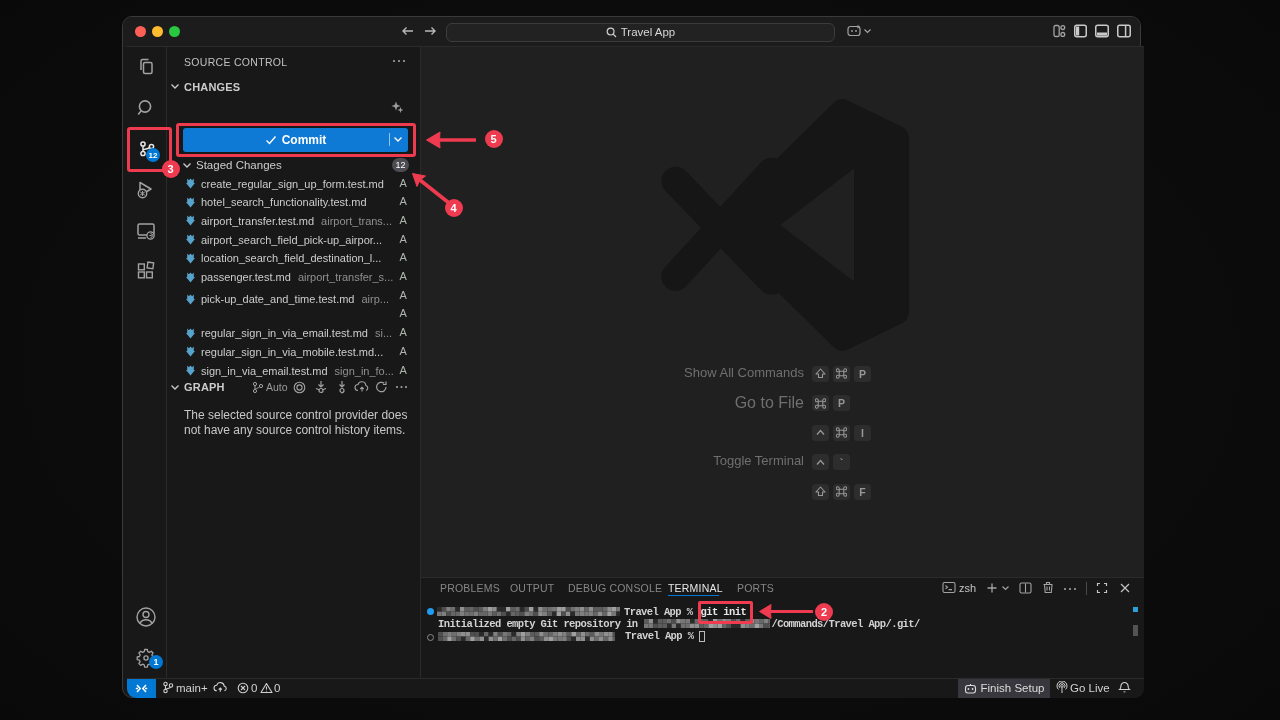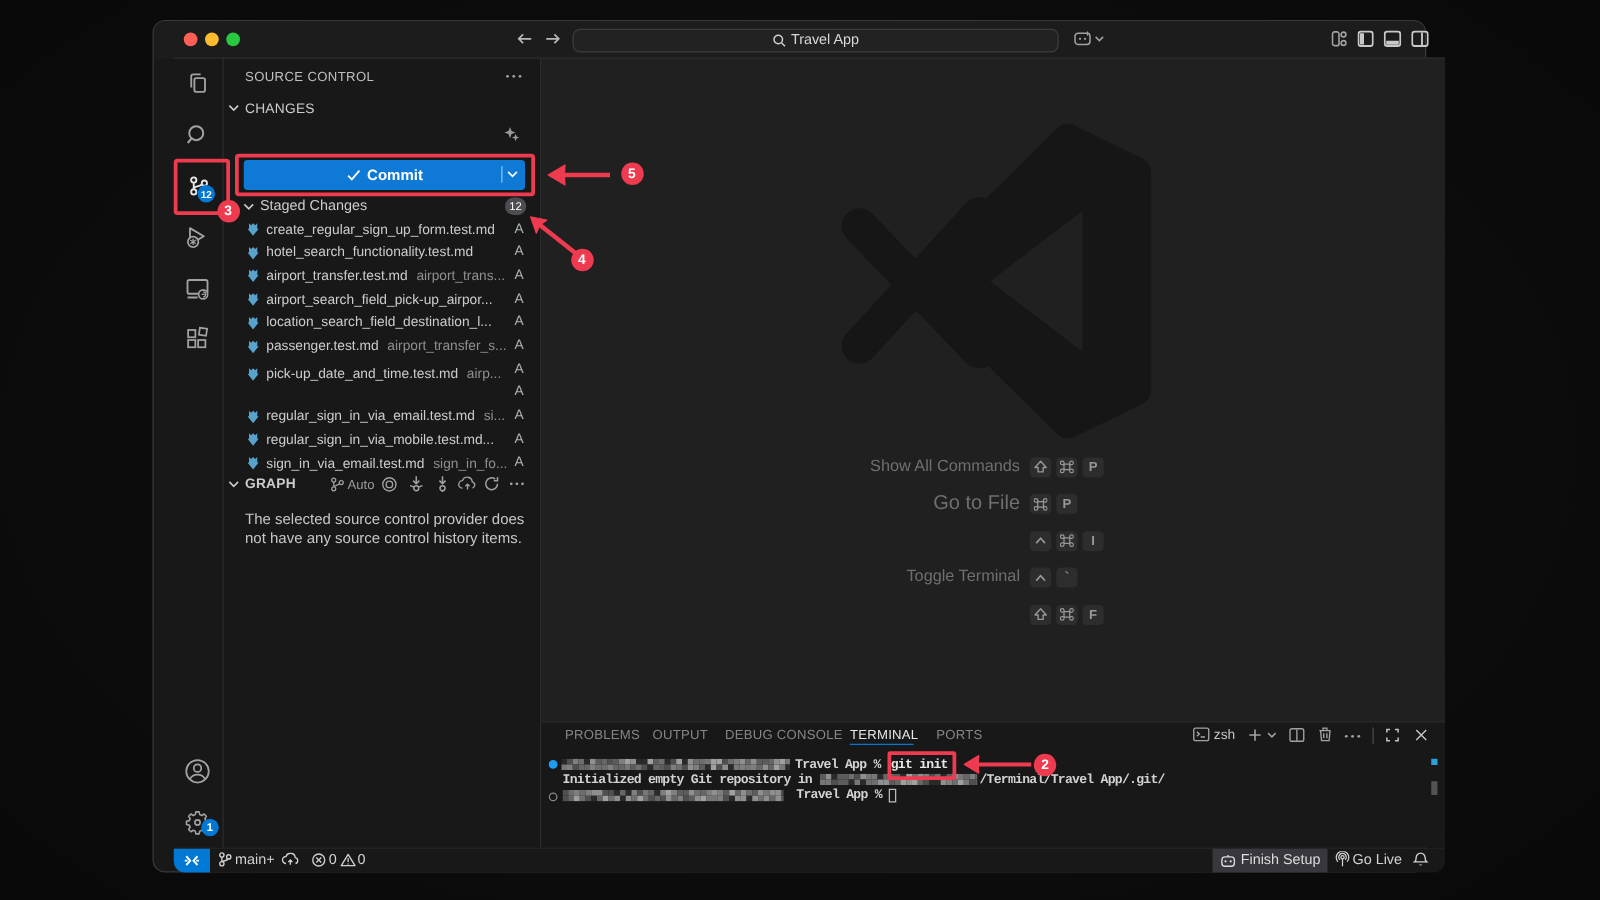--- a/index.html
+++ b/index.html
@@ -14,21 +14,21 @@
 .key{display:inline-flex;align-items:center;justify-content:center;width:17px;height:16px;
  background:#2d2d2d;border-radius:3.5px;margin-left:4px;color:#989898;font-size:10.5px;font-weight:bold}
 .trow{position:absolute;white-space:nowrap;font-family:"Liberation Mono",monospace;
  font-size:10.5px;font-weight:bold;color:#d2d2d2;letter-spacing:-0.6px}
 
 </style></head><body>
 <div id="stage">
     <div id="win">
 <div style="position:absolute;left:0;top:0;width:100%;height:30px;background:#1c1c1c"></div>
 </div>
-<div id="ov" class="abs" style="left:16px;top:0;width:1227px;height:720px">
+<div id="ov" class="abs" style="left:4px;top:0;width:1227px;height:720px">
 <div class="abs" style="left:417px;top:46px;width:723px;height:531px;background:#202020"></div>
 <div class="abs" style="left:417px;top:577px;width:723px;height:101px;background:#181818;border-top:1px solid #2b2b2b"></div>
 <div class="abs" style="left:123px;top:678px;width:1017px;height:19.5px;background:#181818;border-top:1px solid #2b2b2b;border-radius:0 0 9px 9px"></div>
 <div class="abs" style="left:161.5px;top:46px;width:1px;height:632px;background:#2b2b2b"></div>
 <div class="abs" style="left:416px;top:46px;width:1px;height:632px;background:#2b2b2b"></div>
 <div class="abs" style="left:123px;top:45.5px;width:1017px;height:1px;background:#2b2b2b"></div>
 <div class="abs" style="left:130.75px;top:25.5px;width:11.5px;height:11.5px;border-radius:50%;background:#ff5f57"></div>
 <div class="abs" style="left:147.75px;top:25.5px;width:11.5px;height:11.5px;border-radius:50%;background:#febc2e"></div>
 <div class="abs" style="left:164.75px;top:25.5px;width:11.5px;height:11.5px;border-radius:50%;background:#28c840"></div>
 <svg style="position:absolute;left:396px;top:24px;" width="15" height="14" viewBox="0 0 15 14" fill="none">
@@ -113,21 +113,21 @@
 <div class="redcirc" style="left:157.5px;top:159.5px">3</div>
 <div class="abs" style="left:180px;top:56px;width:160px;color:#c0c0c0;font-size:10.5px;letter-spacing:0.3px">SOURCE CONTROL</div>
 <svg style="position:absolute;left:388px;top:56px;" width="14" height="10" viewBox="0 0 14 10" fill="none">
         <circle cx="2" cy="5" r="1.1" fill="#a2a2a2"></circle>
         <circle cx="7" cy="5" r="1.1" fill="#a2a2a2"></circle>
         <circle cx="12" cy="5" r="1.1" fill="#a2a2a2"></circle>
       </svg>
 <svg style="position:absolute;left:166px;top:82px;" width="10" height="9" viewBox="0 0 10 9" fill="none">
         <path d="M1.5 2.5 L5 6 L8.5 2.5" stroke="#cccccc" stroke-width="1.3"></path>
       </svg>
-<div class="abs" style="left:180px;top:80.5px;color:#cccccc;font-size:11px;font-weight:normal;letter-spacing:0.2px">CHANGES</div>
+<div class="abs" style="left:180px;top:80.5px;color:#cccccc;font-size:11px;font-weight:bold;letter-spacing:0.2px">CHANGES</div>
 <svg style="position:absolute;left:387px;top:101px;" width="14" height="13" viewBox="0 0 14 13" fill="none">
         <path d="M5 0.5 l1.2 3.3 3.3 1.2 -3.3 1.2 -1.2 3.3 -1.2 -3.3 -3.3 -1.2 3.3 -1.2z" fill="#9a9a9a"></path>
         <path d="M10.5 7.5 l0.8 2.2 2.2 0.8 -2.2 0.8 -0.8 2.2 -0.8 -2.2 -2.2 -0.8 2.2 -0.8z" fill="#9a9a9a" transform="translate(-1,-1.5)"></path>
       </svg>
 <div class="abs" style="left:179px;top:127.5px;width:225px;height:24px;background:#0f7ad6;border-radius:3px;display:flex;align-items:center;justify-content:center;color:#fff;font-size:12px;font-weight:bold">
         <svg width="12" height="10" viewBox="0 0 12 10" style="margin-right:5px">
           <path d="M1.5 5.5 L4.5 8.5 L10.5 1.5" stroke="#fff" stroke-width="1.4" fill="none"></path>
         </svg>
         <span>Commit</span>
       </div>
@@ -366,21 +366,21 @@
 <div class="abs" style="left:1082px;top:581.5px;width:1px;height:13px;background:#4a4a4a"></div>
 <svg style="position:absolute;left:1092px;top:582px;" width="12" height="12" viewBox="0 0 12 12" fill="none">
         <path d="M1.5 4 V1.5 H4 M8 1.5 h2.5 V4 M10.5 8 v2.5 H8 M4 10.5 H1.5 V8" stroke="#c3c3c3" stroke-width="1.2"></path>
       </svg>
 <svg style="position:absolute;left:1115px;top:582px;" width="12" height="12" viewBox="0 0 12 12" fill="none">
         <path d="M2 2 L10 10 M10 2 L2 10" stroke="#c3c3c3" stroke-width="1.2"></path>
       </svg>
 <div class="abs trow" style="left:620px;top:605.6px">Travel App %</div>
 <div class="abs trow" style="left:696.5px;top:605.6px;color:#e6e6e6">git init</div>
 <div class="abs trow" style="left:434px;top:618px">Initialized empty Git repository in</div>
-<div class="abs trow" style="left:767.5px;top:618px">/Terminal/Travel App/.git/</div>
+<div class="abs trow" style="left:767.5px;top:618px">/Commands/Travel App/.git/</div>
 <div class="abs trow" style="left:621px;top:630.4px">Travel App %</div>
 <div class="abs" style="left:694.5px;top:630.8px;width:6px;height:11px;border:1px solid #bbbbbb"></div>
 <div class="abs" style="left:423px;top:608px;width:7px;height:7px;border-radius:50%;background:#1f9cf0"></div>
 <div class="abs" style="left:423px;top:633.5px;width:7px;height:7px;border-radius:50%;border:1.2px solid #8a8a8a"></div>
 <svg style="position:absolute;left:433px;top:606.8px" width="183" height="9" viewBox="0 0 183 9">
         <rect x="0.0" y="0.0" width="4.6" height="4.6" fill="#2a2a2a"></rect>
         <rect x="4.6" y="0.0" width="4.6" height="4.6" fill="#4f4f4f"></rect>
         <rect x="9.2" y="0.0" width="4.6" height="4.6" fill="#7f7f7f"></rect>
         <rect x="13.8" y="0.0" width="4.6" height="4.6" fill="#6e6e6e"></rect>
         <rect x="18.4" y="0.0" width="4.6" height="4.6" fill="#2a2a2a"></rect>

